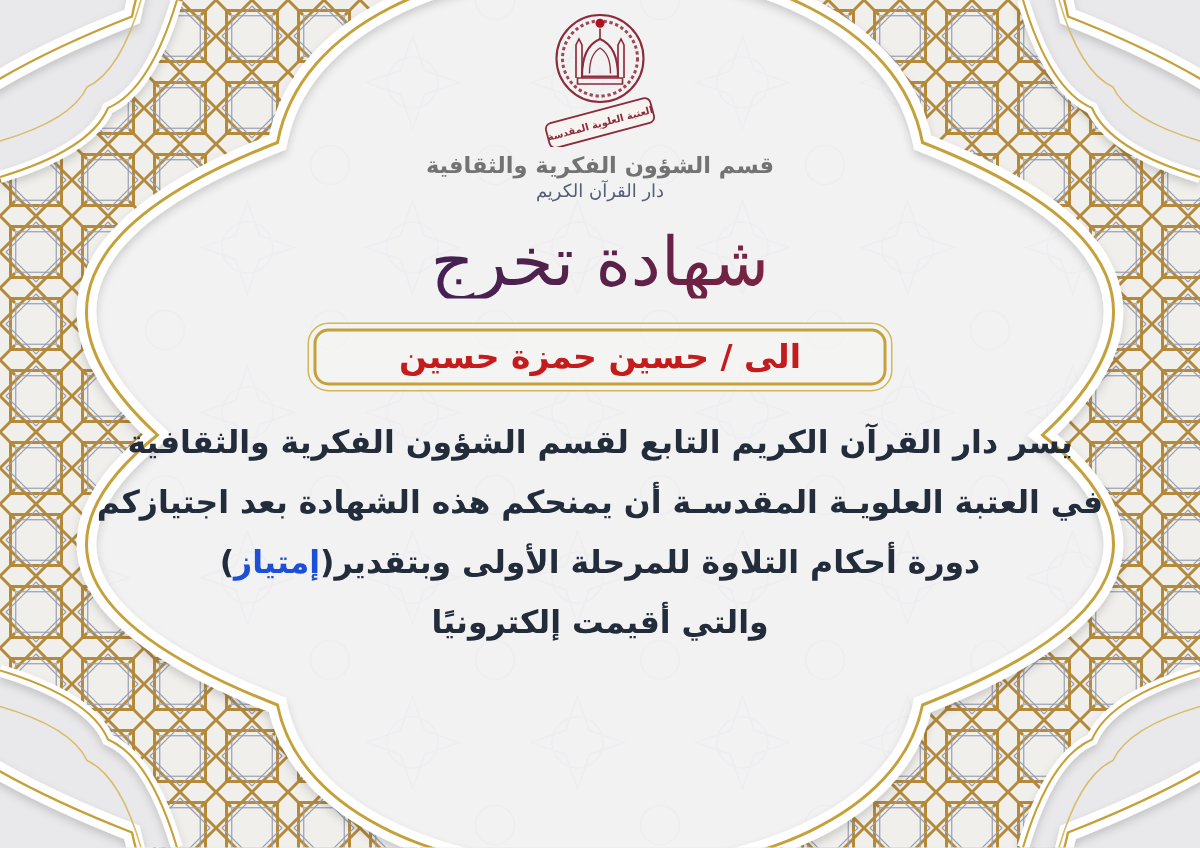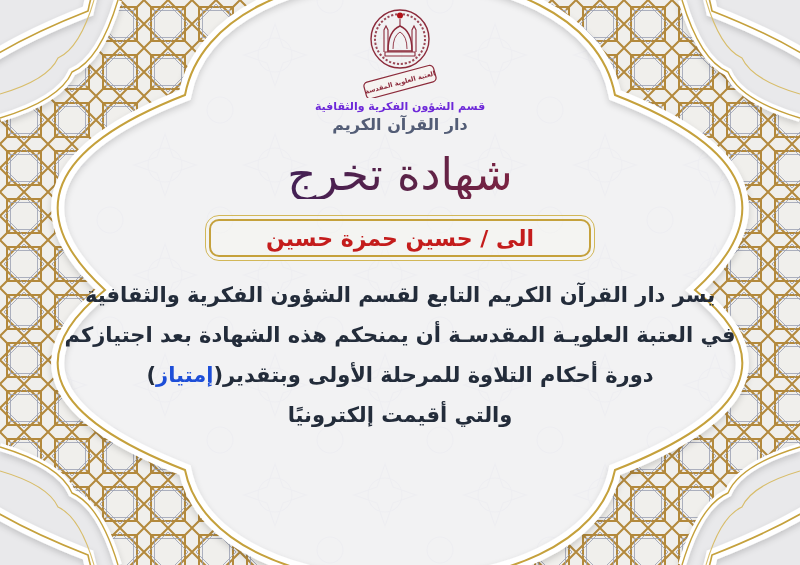--- a/index.html
+++ b/index.html
@@ -8,24 +8,24 @@
     font-family:"DejaVu Sans","Liberation Sans",sans-serif;
     direction:rtl;
   }
   .bg-svg{position:absolute;inset:0;z-index:0;}
   .content{
     position:absolute;inset:0;z-index:2;display:flex;flex-direction:column;
     align-items:center;text-align:center;
   }
   .emblem{margin-top:6px;width:86px;height:92px;}
   .org-line1{
-    margin-top:2px;font-size:11px;font-weight:bold;color:#6d28d9;
+    margin-top:2px;font-size:15px;font-weight:bold;color:#737373;
     letter-spacing:0;line-height:1.35;
   }
-  .org-line2{font-size:16px;font-weight:bold;color:#535d76;line-height:1.3;}
+  .org-line2{font-size:12px;font-weight:normal;color:#535d76;line-height:1.3;}
   .cert-title{
     margin-top:14px;font-size:45px;font-weight:400;color:#4f2145;line-height:1.1;
     text-shadow:0 1px 1px rgba(80,30,70,0.25);
   }
   @supports (-webkit-background-clip:text){
     .cert-title{
       background:linear-gradient(90deg,#432055 0%,#5a2247 55%,#7c2342 100%);
       -webkit-background-clip:text;background-clip:text;color:transparent;
       text-shadow:none;
     }

